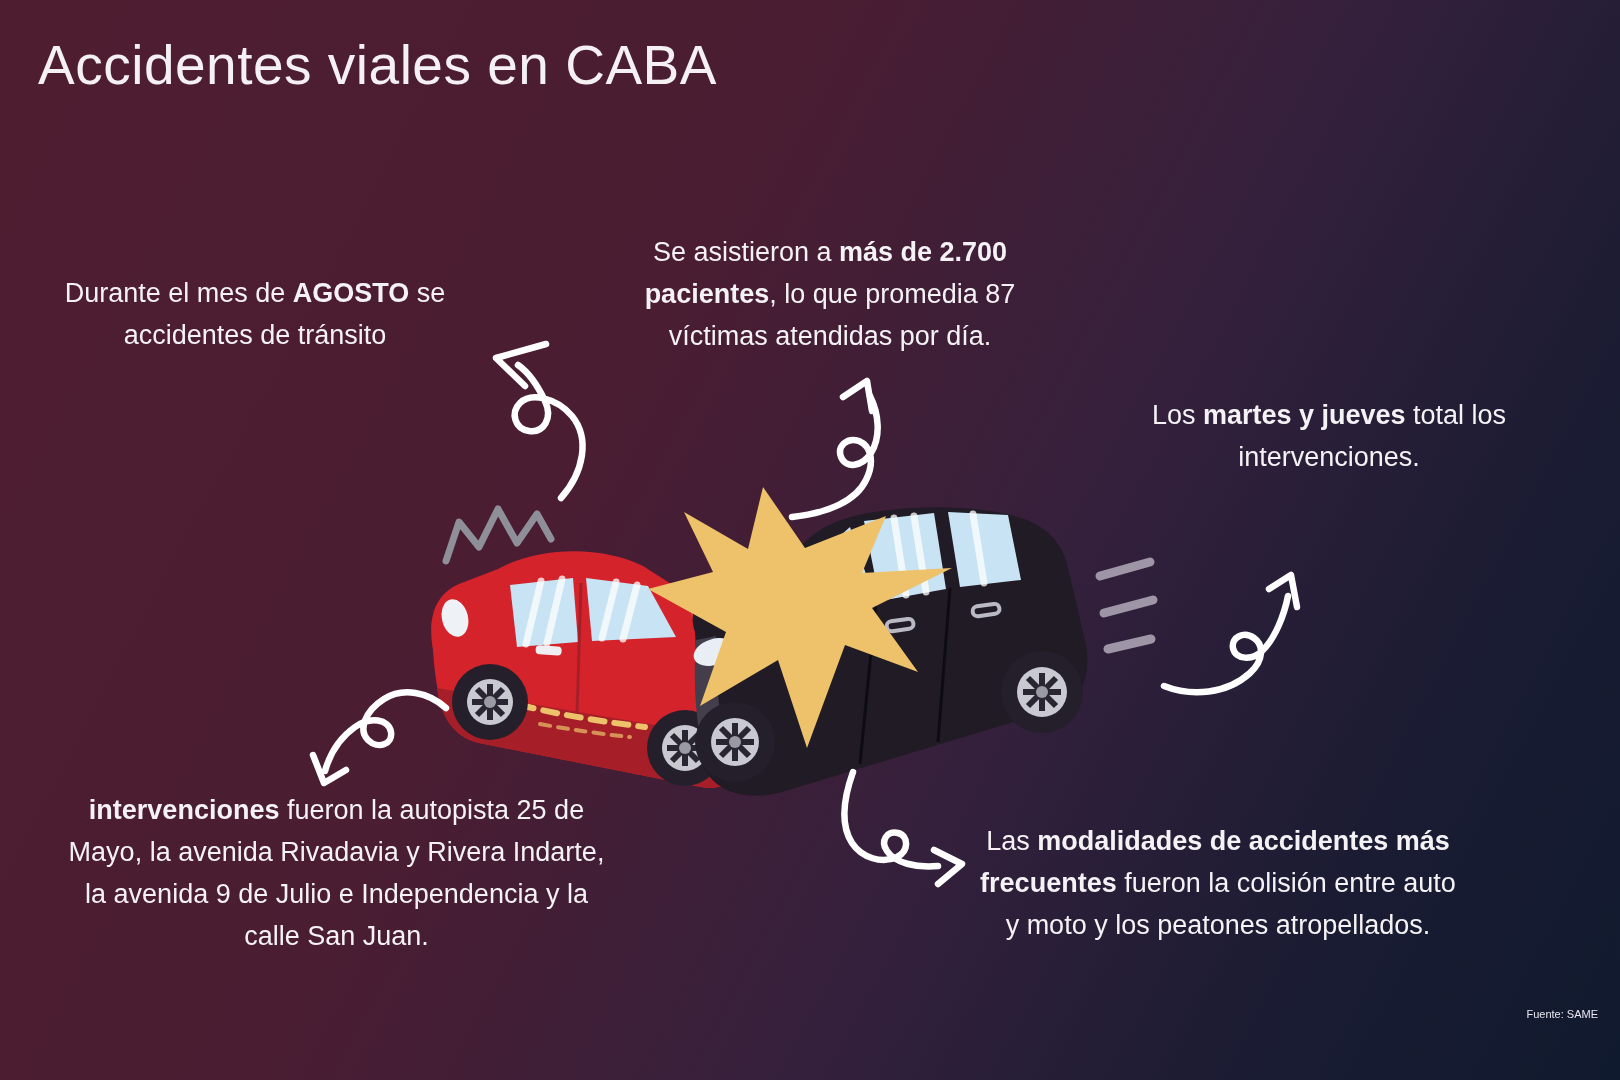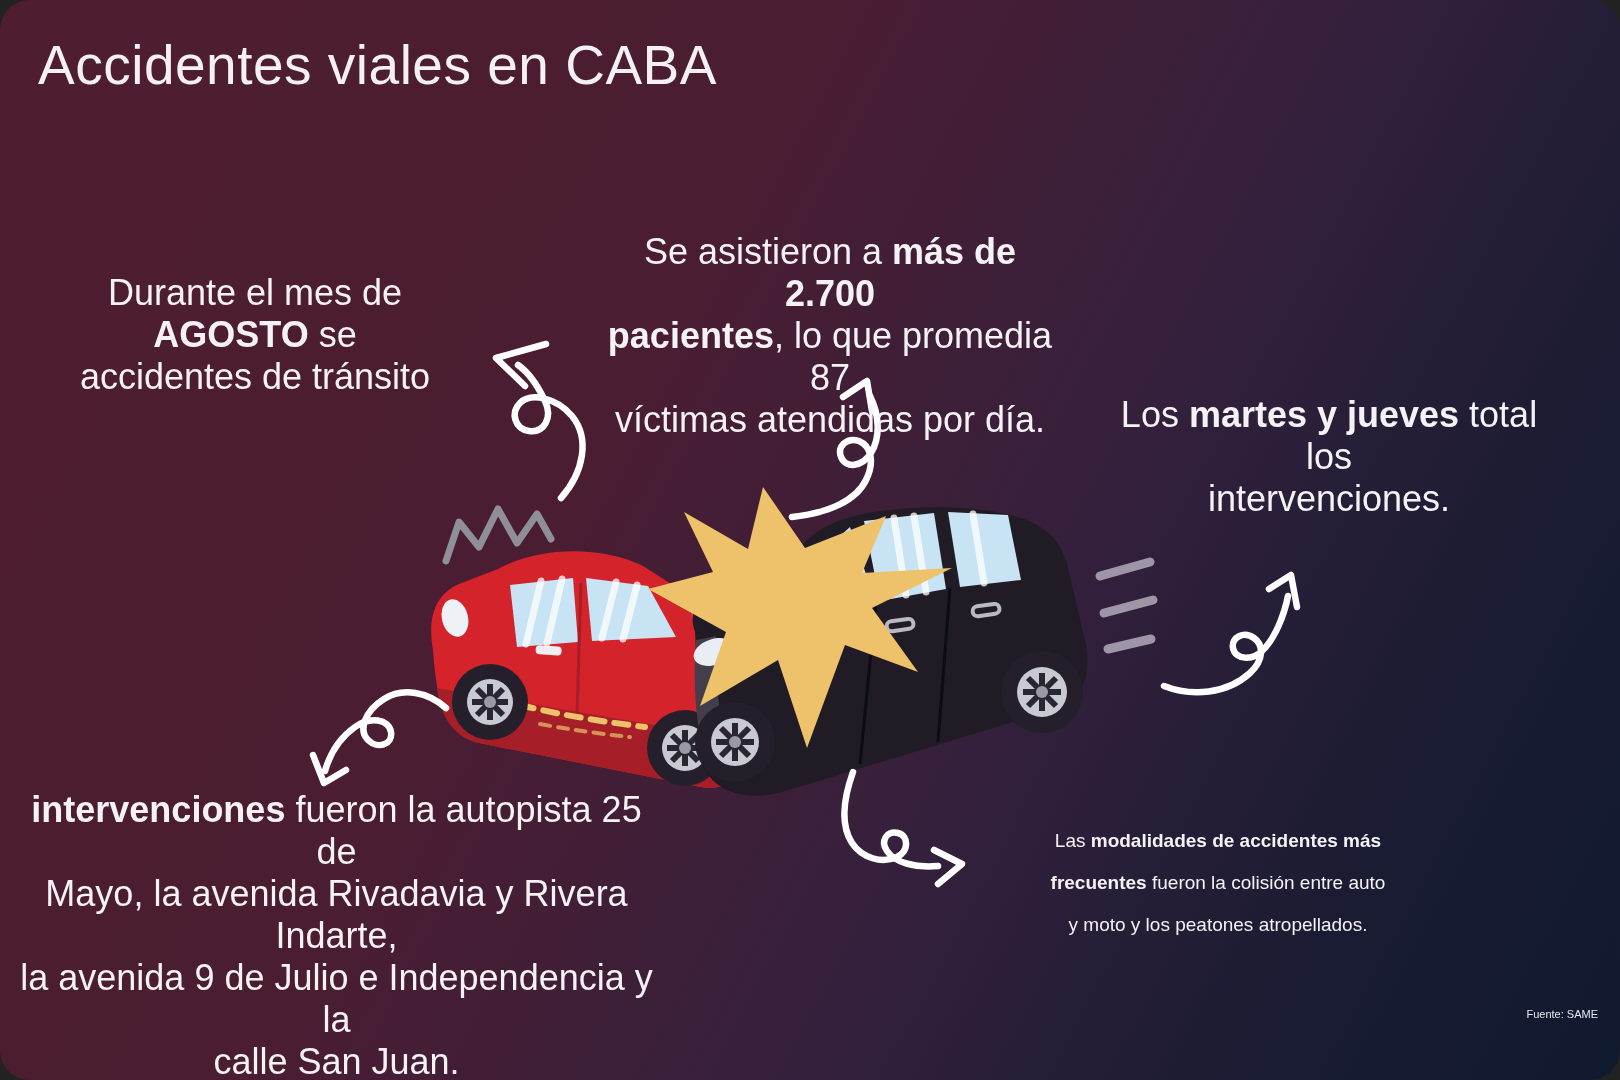--- a/index.html
+++ b/index.html
@@ -1,35 +1,34 @@
 <!DOCTYPE html>
 <html><head>
 <meta charset="utf-8">
 <style>
   html,body{margin:0;padding:0;background:#222;}
   .canvas{
     position:relative;width:1620px;height:1080px;overflow:hidden;
     font-family:"Liberation Sans","DejaVu Sans",sans-serif;
     background:linear-gradient(118deg,#4f1d30 0%,#4a1d32 38%,#35203c 62%,#1b1c33 82%,#101a2e 100%);
-    border-radius:30px;
   }
   .title{
     position:absolute;left:38px;top:33px;
     font-size:55px;font-weight:400;color:#f4f0f3;letter-spacing:.5px;
   }
   .stat{
-    position:absolute;color:#f5f2f5;font-size:36px;line-height:42px;
+    position:absolute;color:#f5f2f5;font-size:27px;line-height:42px;
     text-align:center;font-weight:400;
   }
   .stat b{font-weight:700;}
   .stat-agosto{left:29px;top:272px;width:452px;}
   .stat-pacientes{left:600px;top:231px;width:460px;}
   .stat-dias{left:1093px;top:394px;width:472px;}
   .stat-vias{left:14px;top:789px;width:645px;}
-  .stat-modalidades{left:938px;top:820px;width:560px;font-size:19px;}
+  .stat-modalidades{left:938px;top:820px;width:560px;font-size:27px;}
   .source{
     position:absolute;right:22px;top:1008px;font-size:11px;color:#e9e7ef;
   }
   .scene{position:absolute;left:0;top:0;width:1620px;height:1080px;}
 </style>
 </head>
 <body>
 
 <div class="canvas">
 

